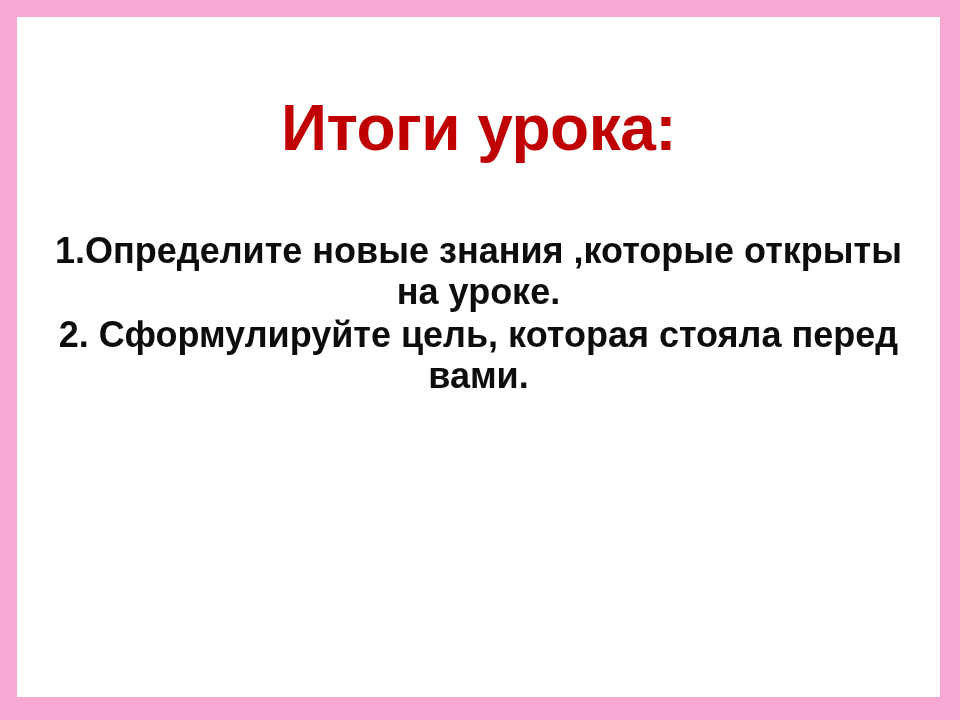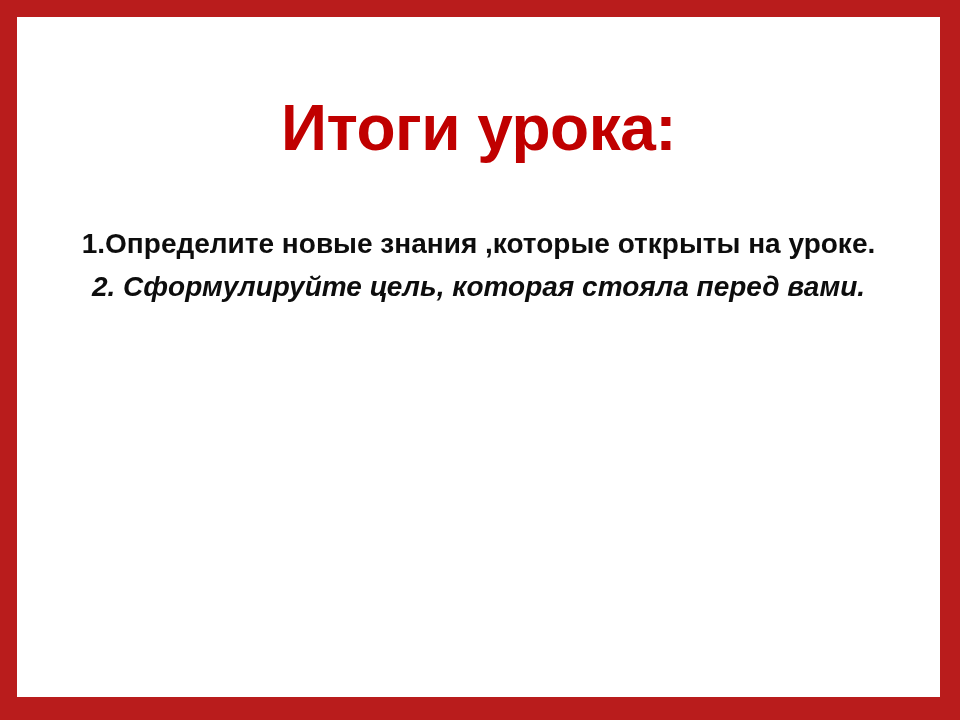--- a/index.html
+++ b/index.html
@@ -15,21 +15,21 @@
     background: #ffffff;
     font-family: "Liberation Sans", "DejaVu Sans", sans-serif;
   }
 
   
   .slide {
     position: relative;
     box-sizing: border-box;
     width: 960px;
     height: 720px;
-    background: #b91c1c;          
+    background: #f9a8d4;          
     padding: 17px 20px 23px 17px; 
   }
 
   .slide-canvas {
     position: relative;
     box-sizing: border-box;
     width: 100%;
     height: 100%;
     background: #ffffff;
   }
@@ -50,39 +50,38 @@
     letter-spacing: -0.5px;
     white-space: nowrap;
   }
 
   
   .slide-body {
     position: absolute;
     left: 20px;
     right: 20px;
     top: 202px;
-    margin: 4px;
+    margin: 11px;
     padding: 0;
     list-style: none;
     text-align: center;
     color: #0d0d0d;
     font-family: "Liberation Sans", "DejaVu Sans", sans-serif;
     font-weight: bold;
-    font-size: 28px;
+    font-size: 36px;
     line-height: 41px;
   }
 
   .slide-body .body-line {
     margin: 0;
     padding: 0 2px;
   }
 
   .slide-body .body-line + .body-line {
     margin-top: 2px;
-    font-style: italic;
   }
 </style>
 </head>
 <body>
 
 <div class="slide">
   <div class="slide-canvas">
 
     <h1 class="slide-title">Итоги урока:</h1>
 

